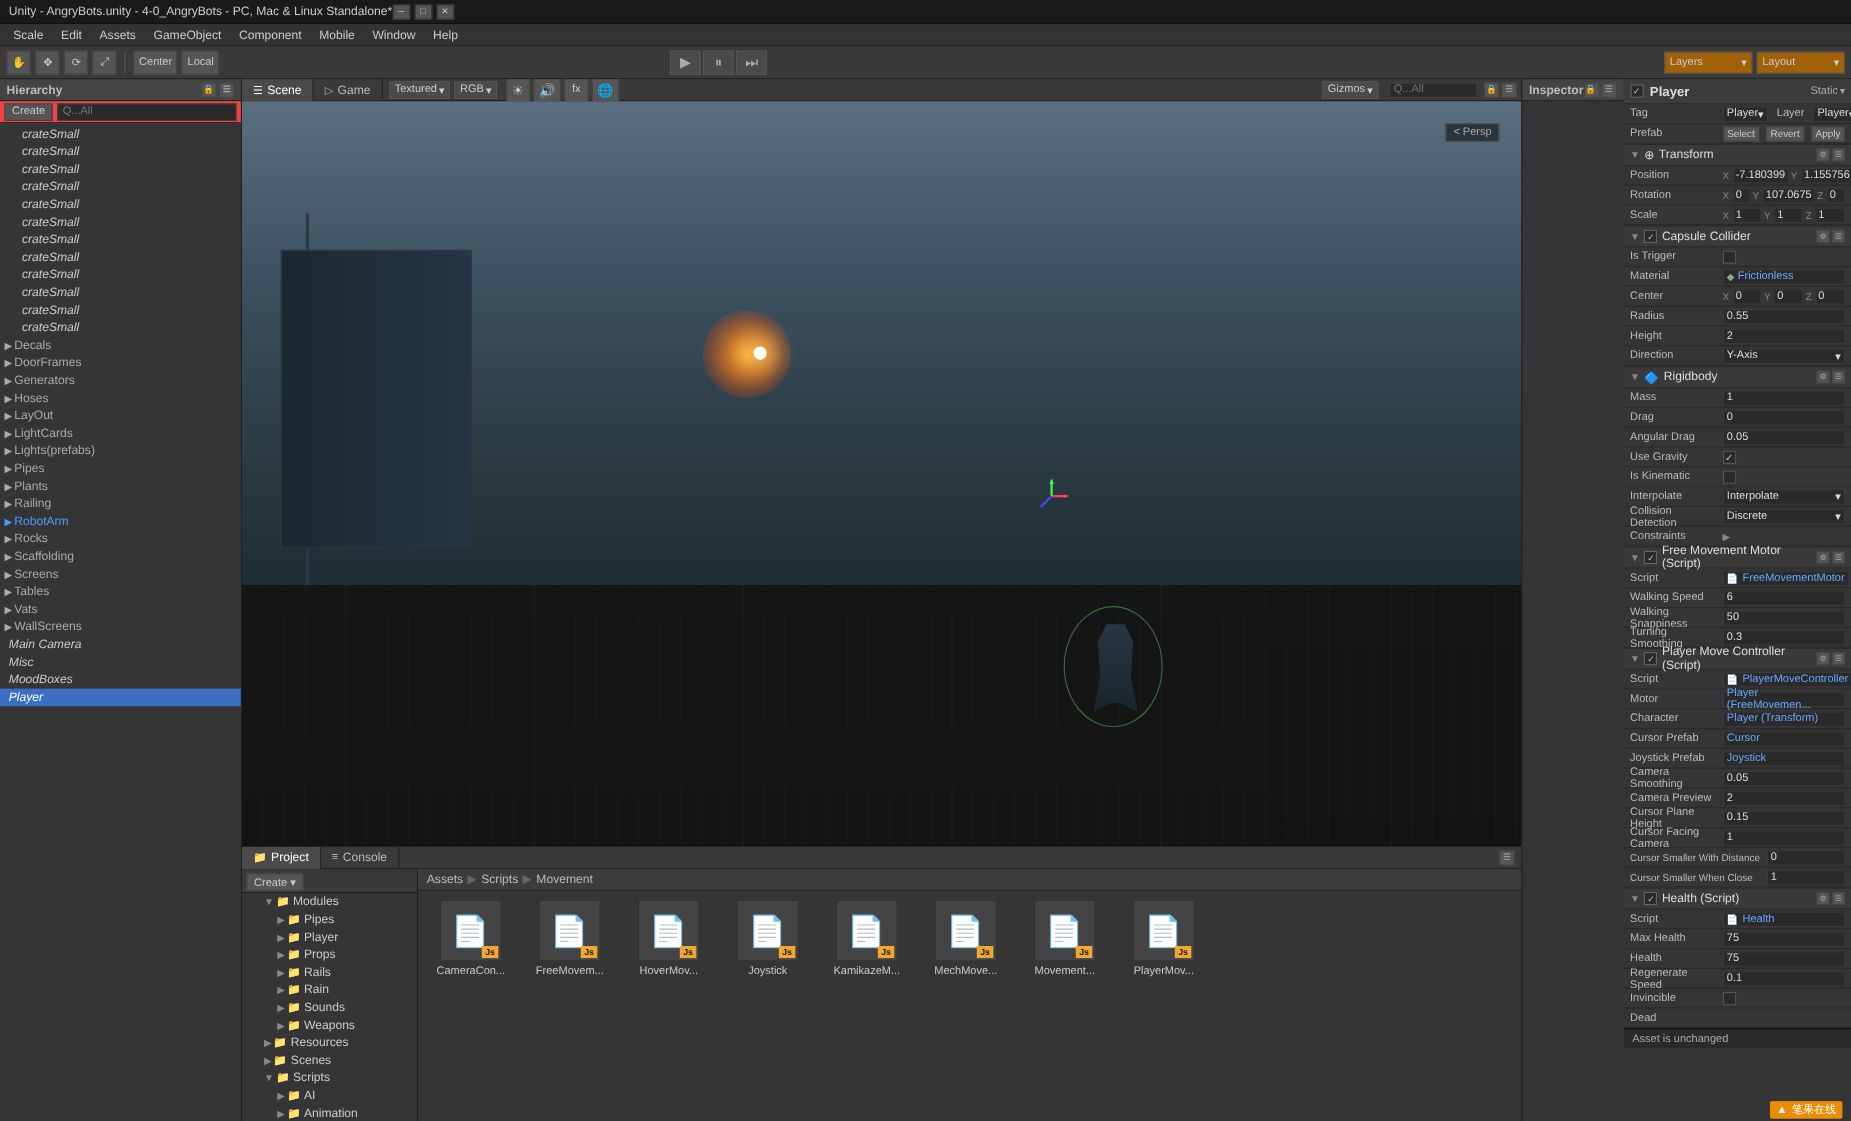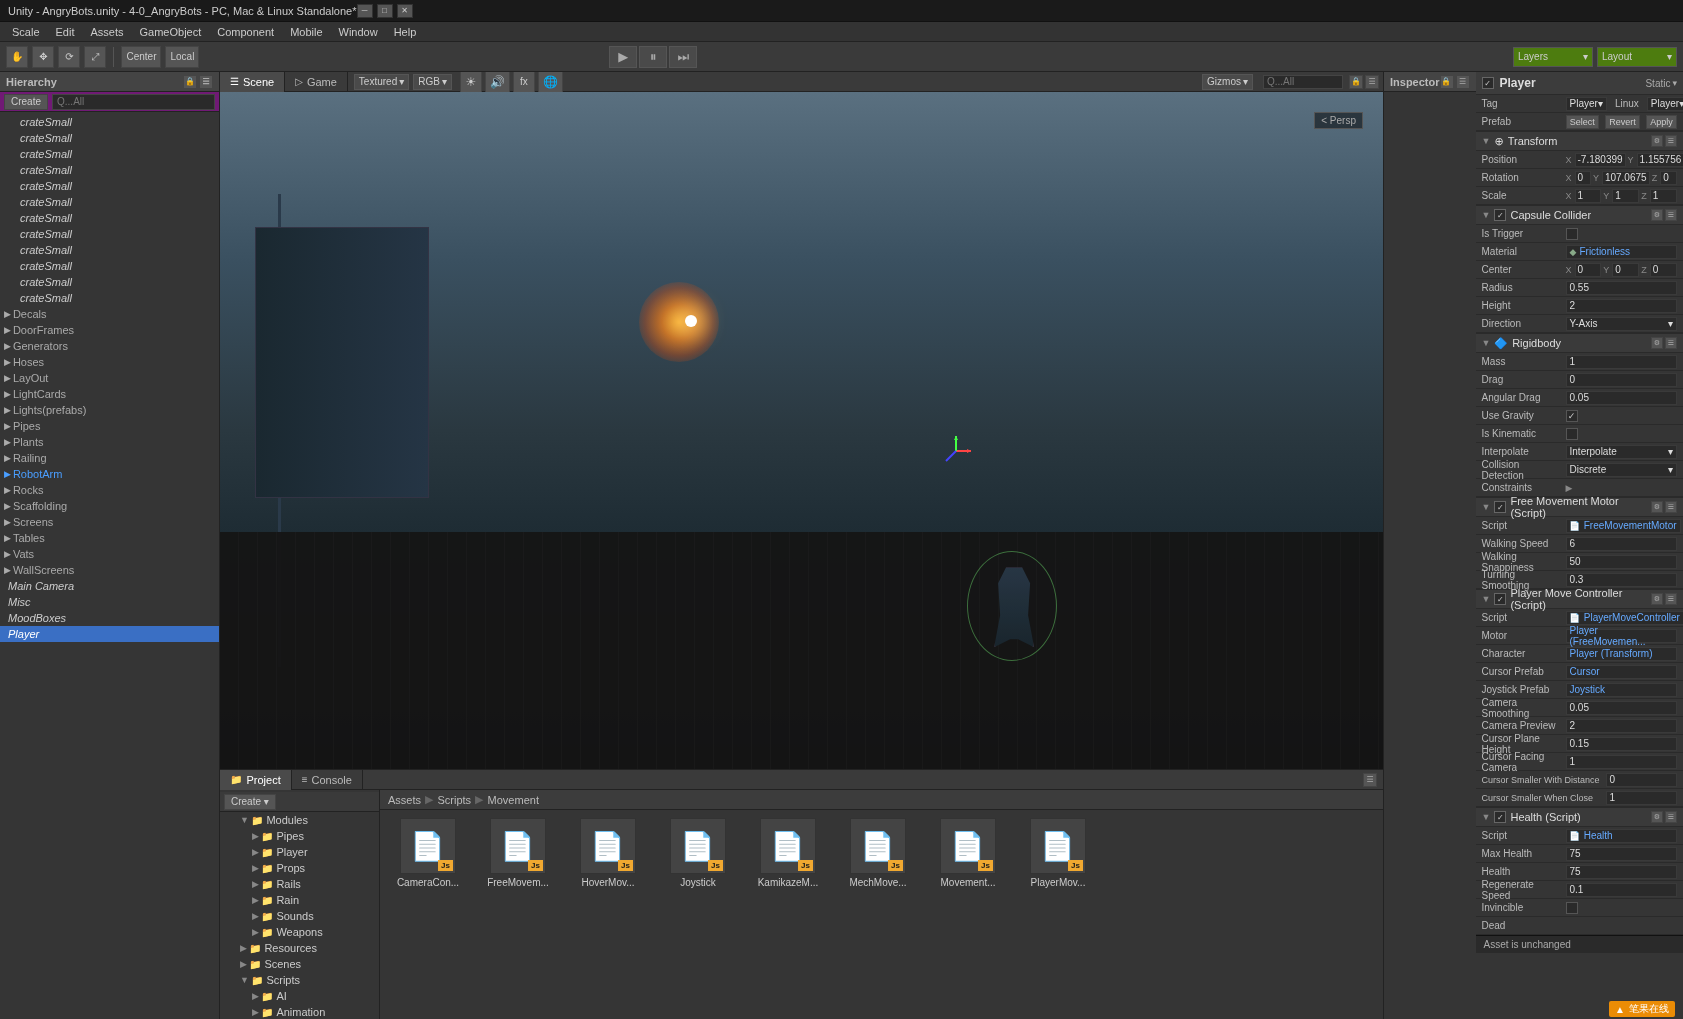--- a/index.html
+++ b/index.html
@@ -79,21 +79,21 @@
       width: 28px; height: 22px;
       background: #4a4a4a;
       border: 1px solid #555;
       color: #aaa;
       display: flex; align-items: center; justify-content: center;
       cursor: pointer;
       font-size: 13px;
     }
     .layers-dropdown {
       height: 20px; min-width: 80px;
-      background: #4d7c0f; border: 1px solid #555;
+      background: #a16207; border: 1px solid #555;
       color: #ccc; font-size: 10px;
       display: flex; align-items: center; justify-content: space-between;
       padding: 0 4px; cursor: pointer;
     }
 
     
     #main {
       display: flex;
       height: calc(1019px - 22px - 20px - 30px);
     }
@@ -122,21 +122,21 @@
     .panel-header .panel-btns { display: flex; gap: 2px; }
     .panel-header .panel-btn {
       width: 14px; height: 14px;
       background: #555; border: 1px solid #444;
       color: #aaa; font-size: 8px;
       display: flex; align-items: center; justify-content: center;
       cursor: pointer;
     }
     .hierarchy-toolbar {
       height: 20px;
-      background: #701a75;
+      background: #ef4444;
       display: flex;
       align-items: center;
       padding: 0 4px;
       gap: 4px;
       border-bottom: 1px solid #222;
     }
     .hierarchy-toolbar .create-btn {
       background: #555; border: 1px solid #444;
       color: #ccc; font-size: 10px;
       padding: 1px 6px; cursor: pointer;
@@ -884,21 +884,21 @@
           <span style="font-size:9px;">▾</span>
         </div>
       </div>
 
       <div class="insp-row">
         <span class="insp-label">Tag</span>
         <div class="insp-dropdown">
           <span>Player</span>
             <span>▾</span>
         </div>
-        <span style="font-size:10px;color:#bbb;margin-left:4px;">Linux</span>
+        <span style="font-size:10px;color:#bbb;margin-left:4px;">Layer</span>
         <div class="insp-dropdown" style="margin-left:4px;">
           <span>Player</span>
             <span>▾</span>
         </div>
       </div>
 
       <div class="insp-row">
         <span class="insp-label">Prefab</span>
         <div class="toolbar-btn" style="font-size:9px;height:14px;">Select</div>
         <div class="toolbar-btn" style="font-size:9px;height:14px;margin-left:2px;">Revert</div>

